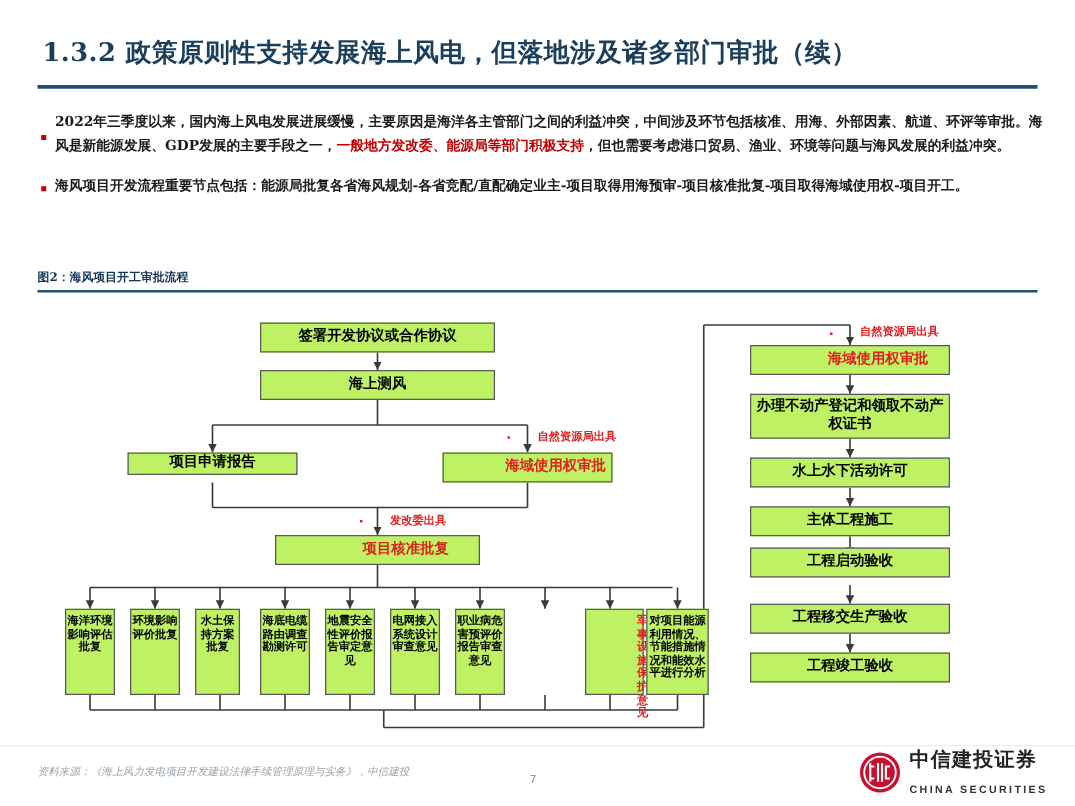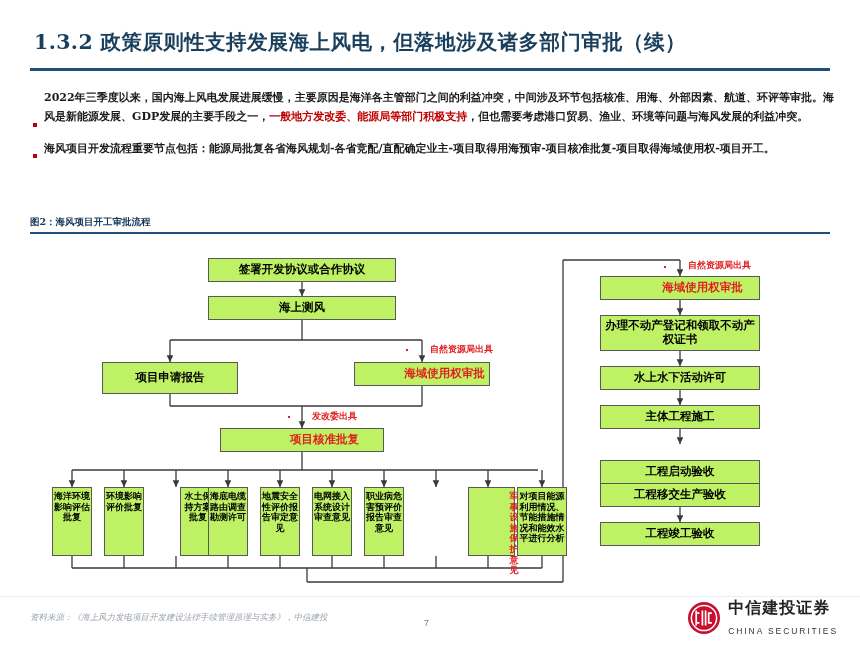--- a/index.html
+++ b/index.html
@@ -36,21 +36,21 @@
   }
 
   
   .bullets{
     position:absolute;
     left:30px;top:88px;
     width:804px;
   }
   .bullet-row{
     display:flex;
-    align-items:flex-end;
+    align-items:center;
     margin-bottom:7px;
   }
   .bullet-mark{
     width:9px;min-width:9px;
     margin-top:6px;
     margin-right:5px;
     display:flex;
     justify-content:center;
   }
   .bullet-mark i{
@@ -163,21 +163,21 @@
   }
   .brand-cn{
     font-size:16px;
     font-weight:700;
     color:#222;
     letter-spacing:1px;
     font-family:"DejaVu Serif","Liberation Serif",serif;
   }
   .brand-en{
     font-size:8.5px;
-    font-weight:400;
+    font-weight:700;
     color:#333;
     letter-spacing:1.9px;
     margin-top:11px;
     font-family:"Liberation Sans","DejaVu Sans",sans-serif;
   }
   .footer-rule{
     position:absolute;
     left:0;top:596px;
     width:860px;height:1px;
     background:#e9edf1;
@@ -275,21 +275,21 @@
     </svg>
 
     <div class="node" style="left:178px;top:20px;width:188px;height:24px;font-size:11.5px;">
       <span>签署开发协议或合作协议</span>
     </div>
 
     <div class="node" style="left:178px;top:58px;width:188px;height:24px;font-size:11.5px;">
       <span>海上测风</span>
     </div>
 
-    <div class="node" style="left:72px;top:124px;width:136px;height:32px;font-size:11.5px;">
+    <div class="node" style="left:72px;top:124px;width:136px;height:18px;font-size:11.5px;">
       <span>项目申请报告</span>
     </div>
 
     <div class="node red" style="left:324px;top:124px;width:136px;height:24px;font-size:11.5px;">
       <span>海域使用权审批</span>
     </div>
 
     <div class="node red" style="left:190px;top:190px;width:164px;height:24px;font-size:11.5px;">
       <span>项目核准批复</span>
     </div>
@@ -299,21 +299,21 @@
 
     <div class="annot-dot" style="left:258px;top:178px;"></div>
     <div class="annot" style="left:282px;top:172px;">发改委出具</div>
 
     <div class="node tall" style="left:22px;top:249px;width:40px;height:69px;font-size:9px;">
       <span>海洋环境影响评估批复</span>
     </div>
     <div class="node tall" style="left:74px;top:249px;width:40px;height:69px;font-size:9px;">
       <span>环境影响评价批复</span>
     </div>
-    <div class="node tall" style="left:126px;top:249px;width:36px;height:69px;font-size:9px;margin-left:24px;">
+    <div class="node tall" style="left:126px;top:249px;width:36px;height:69px;font-size:9px;">
       <span>水土保持方案批复</span>
     </div>
     <div class="node tall" style="left:178px;top:249px;width:40px;height:69px;font-size:9px;">
       <span>海底电缆路由调查勘测许可</span>
     </div>
     <div class="node tall" style="left:230px;top:249px;width:40px;height:69px;font-size:9px;">
       <span>地震安全性评价报告审定意见</span>
     </div>
     <div class="node tall" style="left:282px;top:249px;width:40px;height:69px;font-size:9px;">
       <span>电网接入系统设计审查意见</span>
@@ -340,21 +340,21 @@
     </div>
 
     <div class="node" style="left:570px;top:128px;width:160px;height:24px;font-size:11.5px;">
       <span>水上水下活动许可</span>
     </div>
 
     <div class="node" style="left:570px;top:167px;width:160px;height:24px;font-size:11.5px;">
       <span>主体工程施工</span>
     </div>
 
-    <div class="node" style="left:570px;top:222px;width:160px;height:24px;font-size:11.5px;">
+    <div class="node" style="left:570px;top:200px;width:160px;height:24px;font-size:11.5px;">
       <span>工程启动验收</span>
     </div>
 
     <div class="node" style="left:570px;top:245px;width:160px;height:24px;font-size:11.5px;">
       <span>工程移交生产验收</span>
     </div>
 
     <div class="node" style="left:570px;top:284px;width:160px;height:24px;font-size:11.5px;">
       <span>工程竣工验收</span>
     </div>

